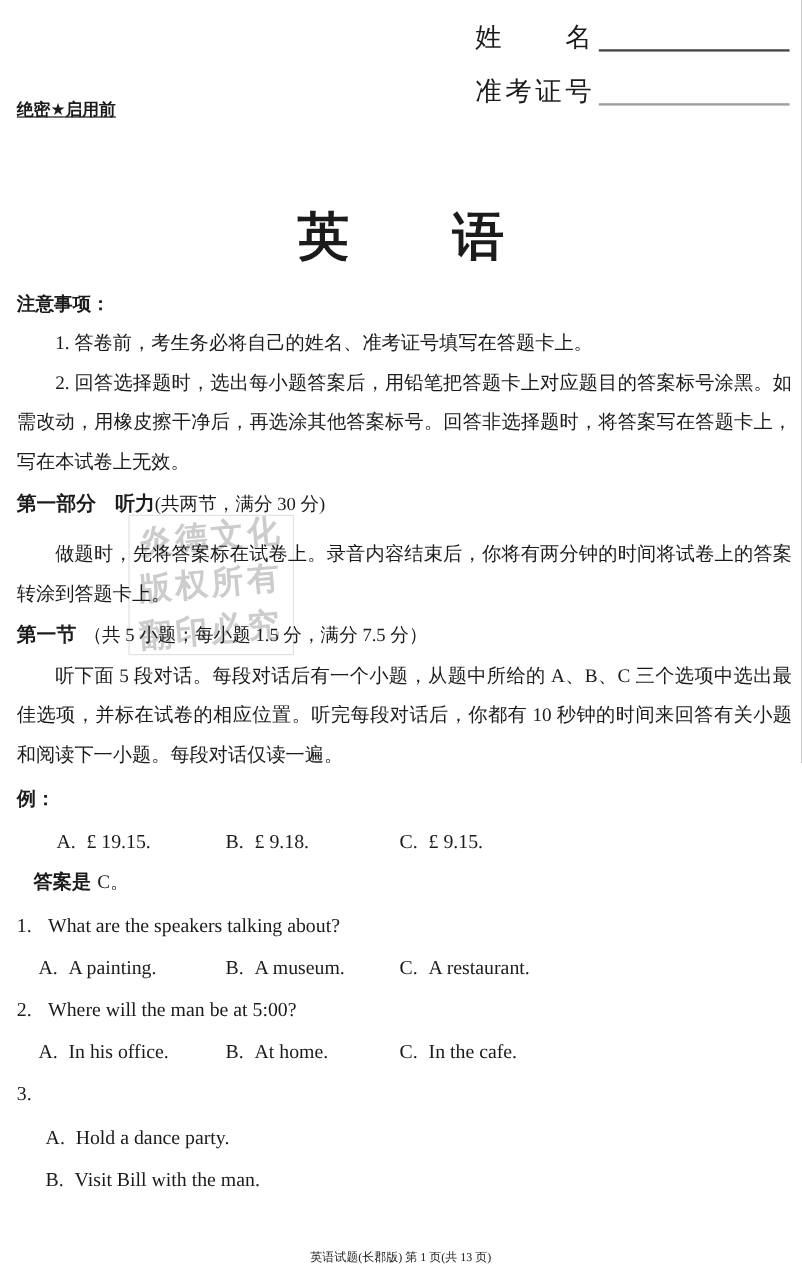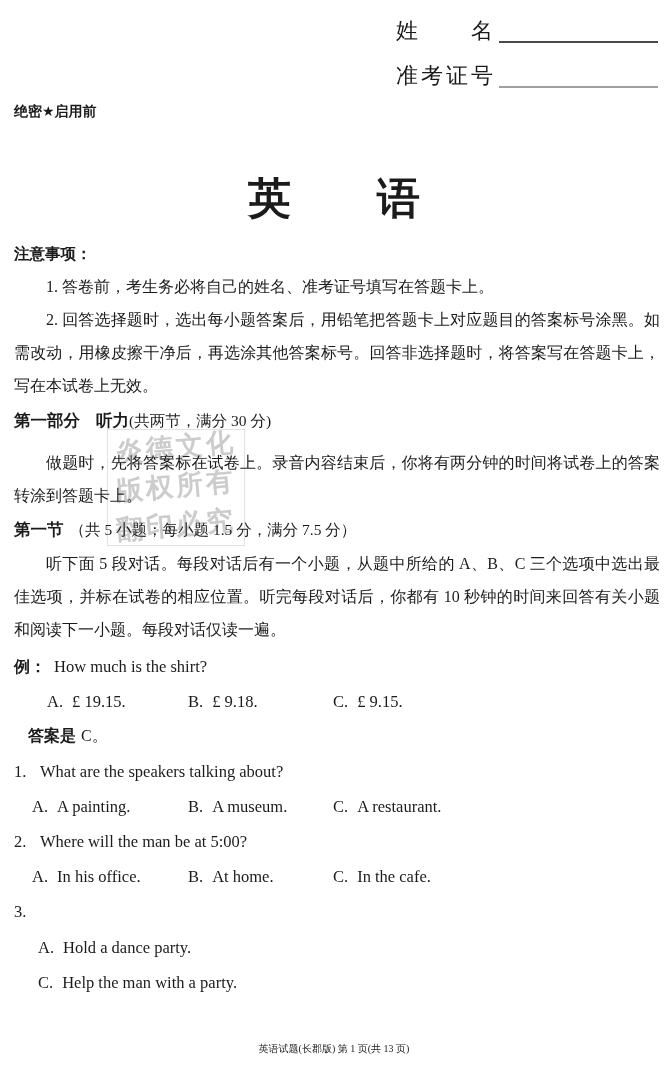--- a/index.html
+++ b/index.html
@@ -16,21 +16,21 @@
   .hei{font-family:"Liberation Sans","DejaVu Sans",sans-serif;font-weight:bold;}
 
   
   #name-block{top:0;right:10px;width:262px;}
   .fill-row{display:flex;align-items:flex-end;height:43px;font-size:22px;}
   .fill-row .lbl{white-space:pre;letter-spacing:3px;line-height:1;padding-bottom:1px;}
   .fill-row .line{flex:1;border-bottom:2px solid #4a4a4a;margin-left:3px;}
   .fill-row.second{height:45px;}
   .fill-row.second .line{border-bottom:2px solid #9f9f9f;}
 
-  #secrecy{top:103px;left:14px;font-size:14px;}
+  #secrecy{top:83px;left:14px;font-size:14px;text-decoration:underline;}
 
   #exam-title{top:124px;left:0;right:0;text-align:center;font-size:23px;line-height:32px;white-space:nowrap;}
   #exam-title .brand{font-weight:bold;}
 
   #subject{top:178px;left:0;right:0;text-align:center;font-size:43px;line-height:40px;}
 
   .para-block{left:14px;right:8px;font-size:16px;line-height:33px;text-align:justify;}
   .para-block p{margin:0;text-indent:2em;}
   #notice{top:237px;}
   #notice .head{font-size:15.5px;line-height:33px;}
@@ -129,21 +129,20 @@
   <div id="sec1-heading" class="hei">
     <span>第一节</span><span class="score">（共 5 小题；每小题 1.5 分，满分 7.5 分）</span>
   </div>
 
   <div id="sec1-instructions" class="para-block">
     <p>听下面 5 段对话。每段对话后有一个小题，从题中所给的 A、B、C 三个选项中选出最佳选项，并标在试卷的相应位置。听完每段对话后，你都有 10 秒钟的时间来回答有关小题和阅读下一小题。每段对话仅读一遍。</p>
   </div>
 
   <div id="example-row" class="q-row">
     <span class="ex-label hei">例：</span>
-    <span>How much is the shirt?</span>
   </div>
   <div id="example-opts" class="opt-row">
     <span class="opt opt-a"><span class="ol">A.</span><span>£ 19.15.</span></span>
     <span class="opt opt-b"><span class="ol">B.</span><span>£ 9.18.</span></span>
     <span class="opt opt-c"><span class="ol">C.</span><span>£ 9.15.</span></span>
   </div>
 
   <div id="answer-note">
     <span class="hei">答案是</span><span class="ans">C。</span>
   </div>
@@ -166,18 +165,18 @@
     <span class="opt opt-a"><span class="ol">A.</span><span>In his office.</span></span>
     <span class="opt opt-b"><span class="ol">B.</span><span>At home.</span></span>
     <span class="opt opt-c"><span class="ol">C.</span><span>In the cafe.</span></span>
   </div>
 
   <div id="q3" class="q-row">
     <span class="q-num">3.</span>
   </div>
   <div id="q3-opts">
     <div class="stack-opt"><span class="ol">A.</span><span>Hold a dance party.</span></div>
-    <div class="stack-opt"><span class="ol">C.</span><span>Help the man with a party.</span></div>
+    <div class="stack-opt"><span class="ol">B.</span><span>Visit Bill with the man.</span></div>
   </div>
 
   <div id="footer">英语试题(长郡版) 第 1 页(共 13 页)</div>
 
 </div>
 
 </body></html>

